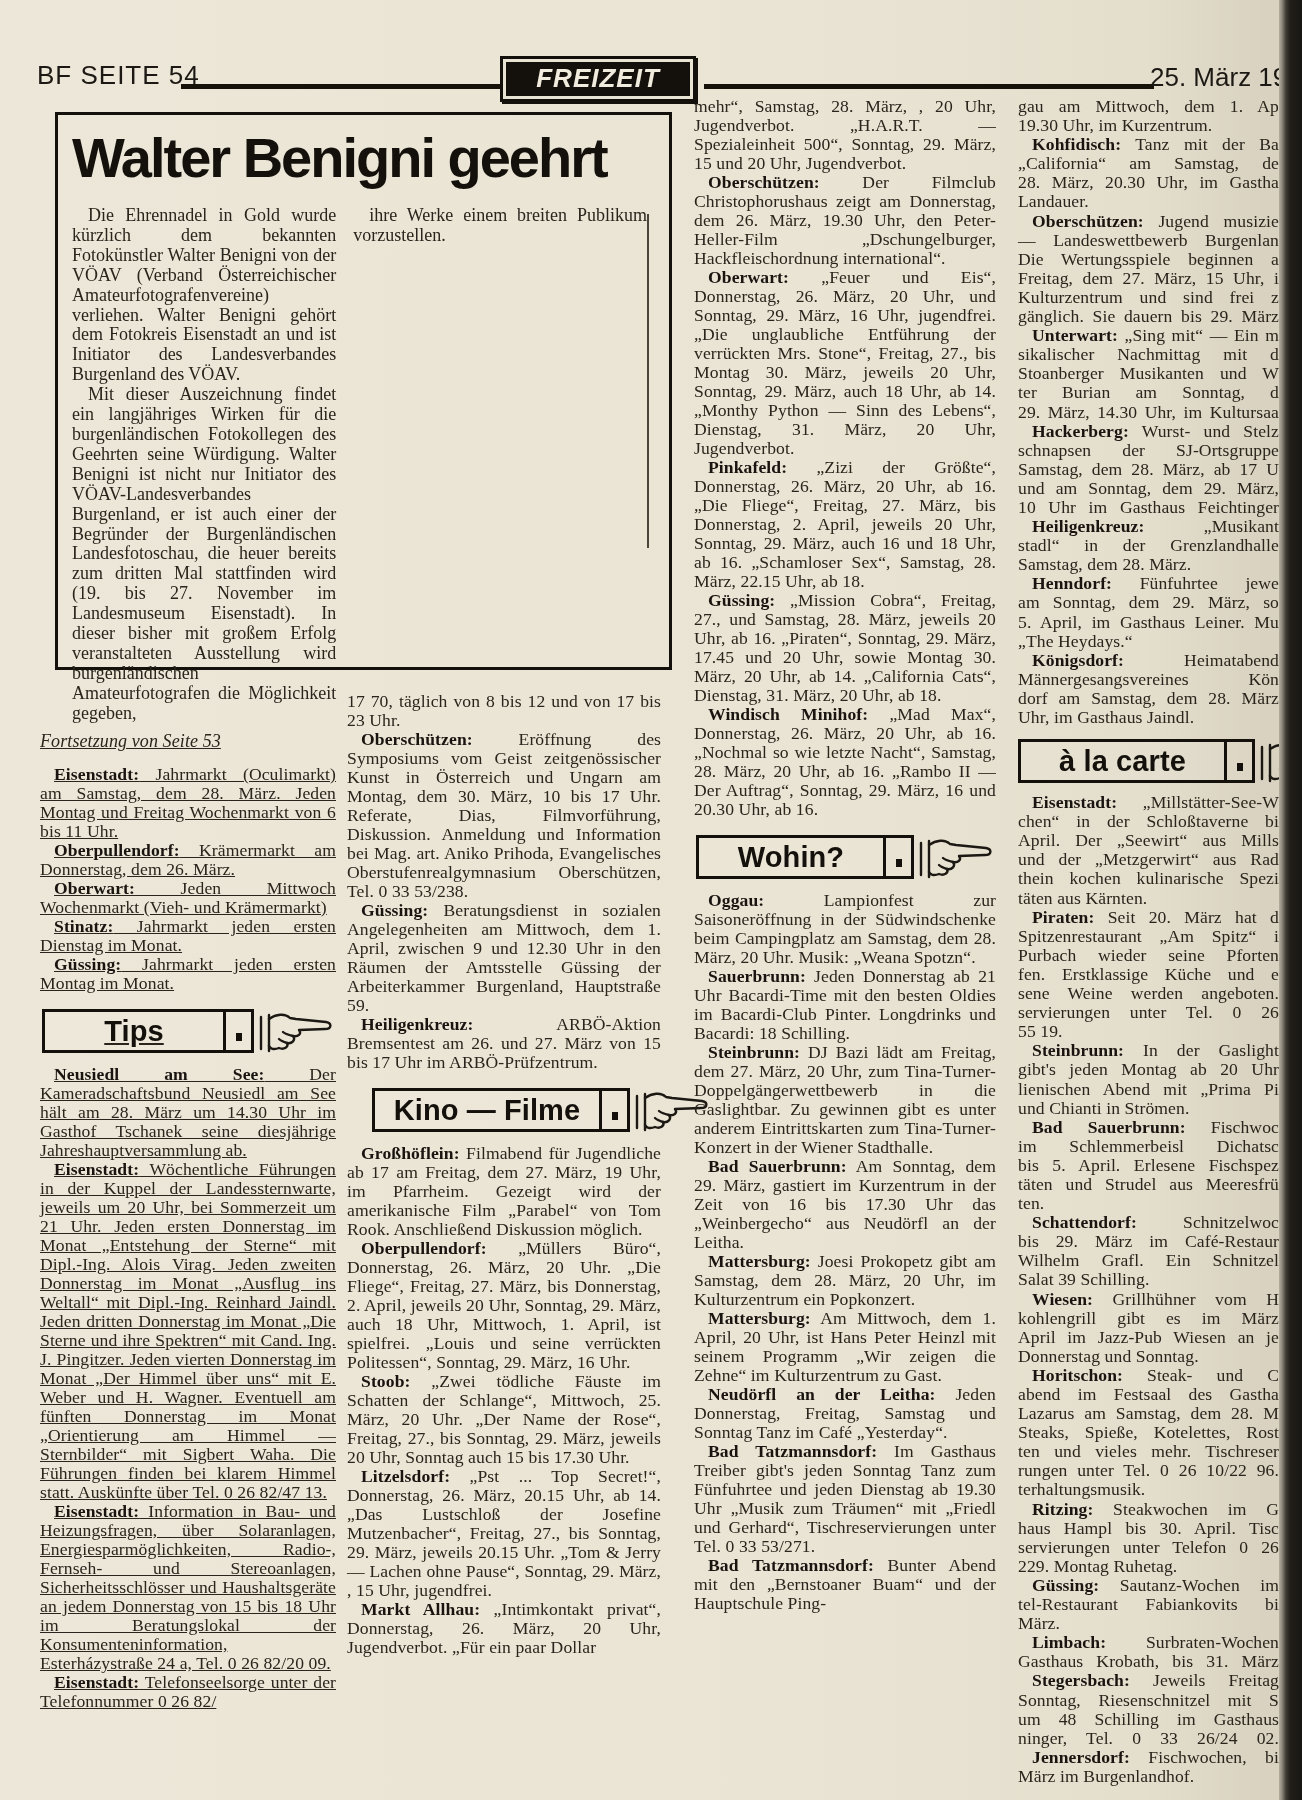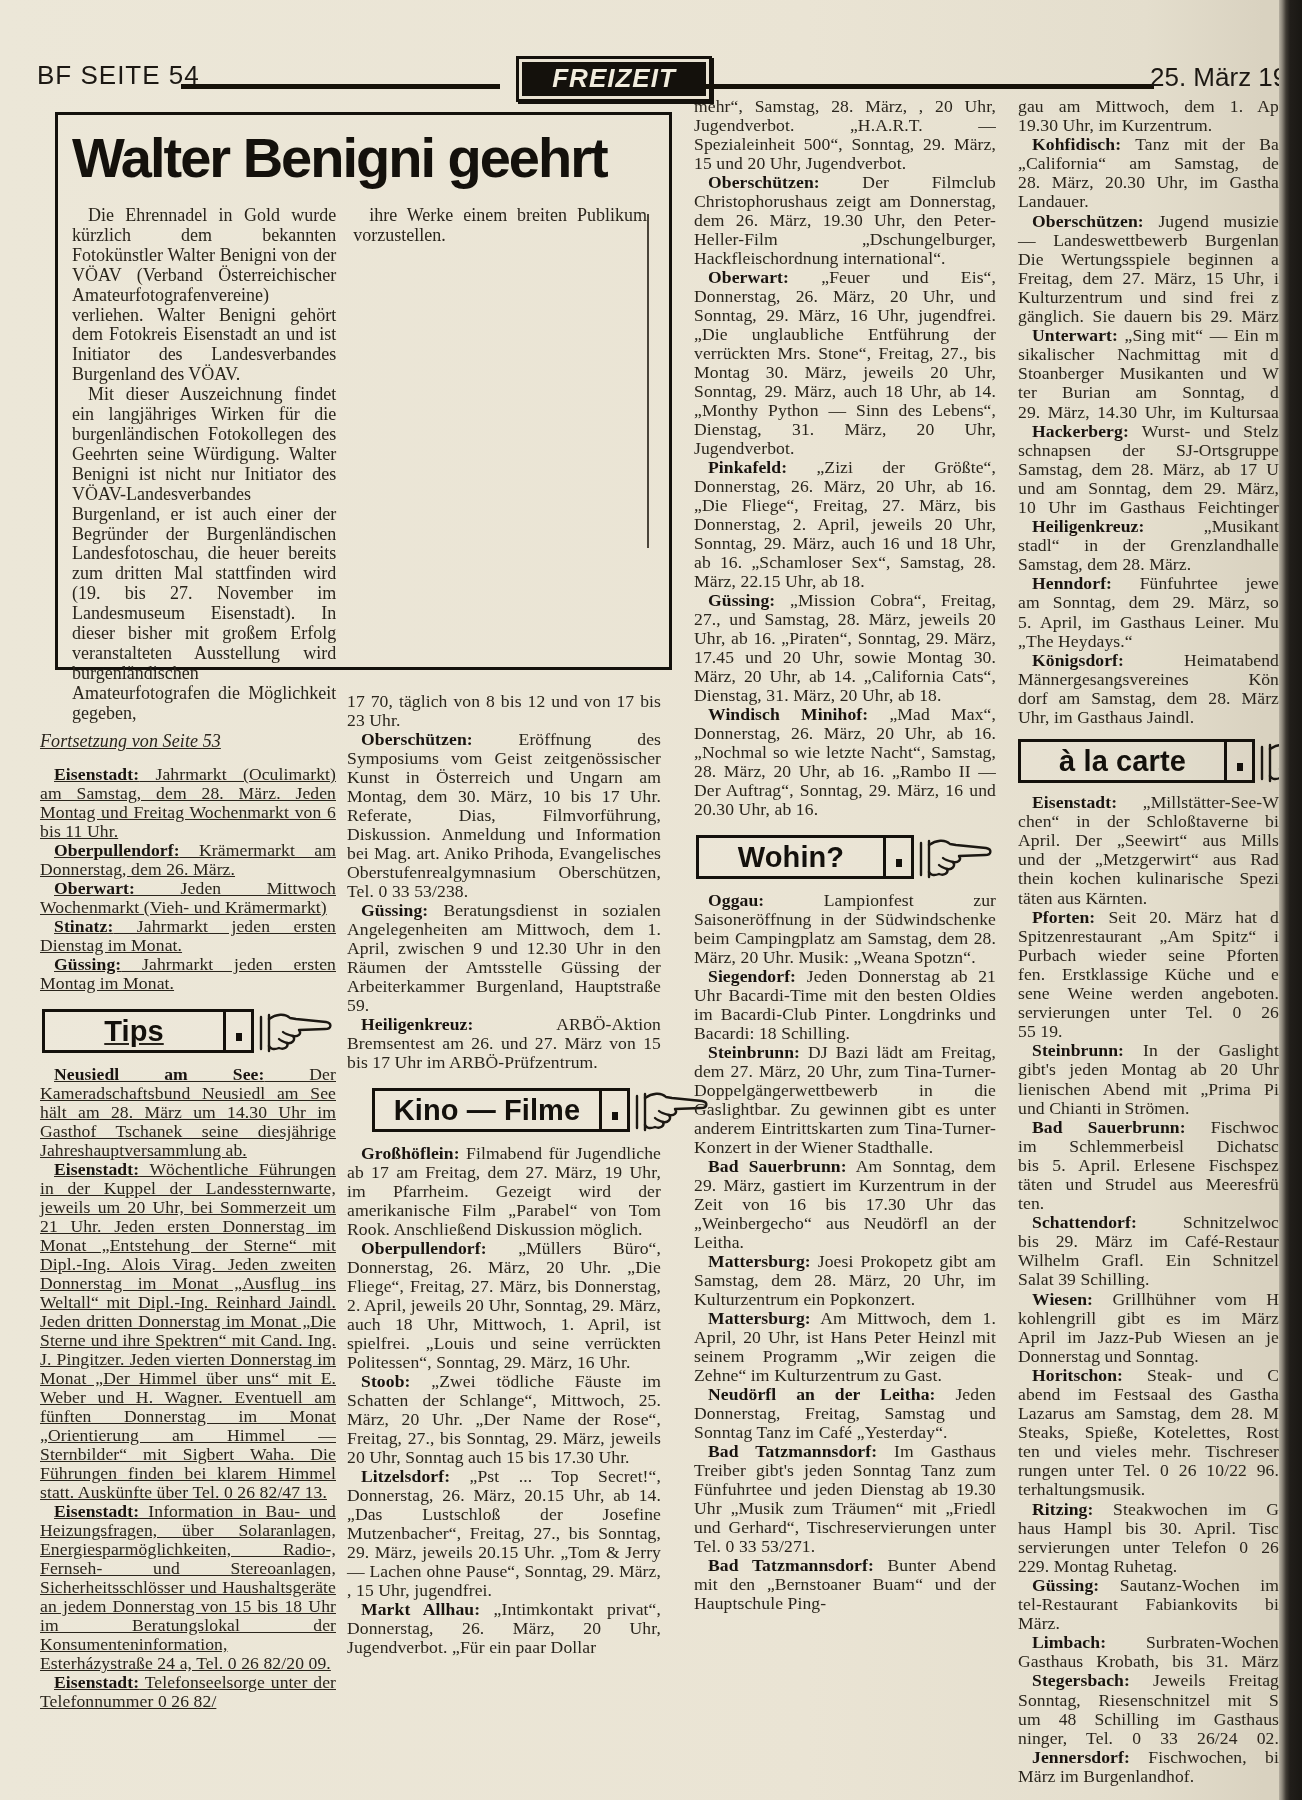--- a/index.html
+++ b/index.html
@@ -4,21 +4,21 @@
 <style>
   html,body{margin:0;padding:0;background:#c8c2b2;}
   .page{position:relative;width:1302px;height:1800px;overflow:hidden;
     background:linear-gradient(90deg,#ece7d8 0,#eae4d4 62%,#e4decd 88%,#d9d2c0 97%);
     font-family:"Liberation Serif",serif;color:#2a251c;}
   
   .mast-left{position:absolute;left:37px;top:60px;font:26px "Liberation Sans",sans-serif;letter-spacing:1px;color:#1c1813;}
   .rule{position:absolute;top:84px;height:5px;background:#161209;}
   .rule-left{left:181px;width:319px;}
   .rule-right{left:704px;width:450px;}
-  .fz-outer{position:absolute;left:516px;top:56px;width:196px;height:46px;border:3px solid #14110c;background:#e9e3d3;padding:3px;box-sizing:border-box;box-shadow:2px 2px 0 #14110c;}
+  .fz-outer{position:absolute;left:500px;top:56px;width:196px;height:46px;border:3px solid #14110c;background:#e9e3d3;padding:3px;box-sizing:border-box;box-shadow:2px 2px 0 #14110c;}
   .fz-inner{width:100%;height:100%;background:#14110c;color:#f1ecdd;font:italic bold 26px/33px "Liberation Sans",sans-serif;text-align:center;letter-spacing:1px;}
   .mast-date{position:absolute;left:1150px;top:62px;width:131px;height:34px;overflow:hidden;white-space:nowrap;font:26px "Liberation Sans",sans-serif;color:#1c1813;}
   
   .article{position:absolute;left:55px;top:112px;width:617px;height:558px;border:3px solid #14110c;padding:8px 20px 10px 14px;box-sizing:border-box;}
   .headline{margin:2px 0 16px 0;font-family:"Liberation Sans",sans-serif;font-weight:bold;font-size:56px;letter-spacing:-2px;color:#14110c;white-space:nowrap;}
   .art-cols{display:flex;gap:17px;}
   .art-left{width:268px;}
   .art-right{width:300px;display:flex;flex-direction:row;}
   .art-col{font-size:18px;line-height:19.9px;text-align:justify;}
   .apara{margin:0;text-indent:16px;}
@@ -170,21 +170,21 @@
           <path d="M4 7v32"></path>
             <path d="M12 5v36"></path>
           <path d="M12 9c7-5 16-6 21-1l6 1 30 3c6 1 6 7-1 7l-26 1c3 4-1 7-6 6 3 4-1 8-6 7 2 4-3 7-8 5-5 2-9 1-10-2"></path>
           <path d="M36 26c-4-1-8-2-10-4"></path>
             <path d="M30 33c-3-1-6-2-8-4"></path>
         </g>
       </svg>
     </div>
     <div>
         <p class="entry"><b>Oggau:</b> Lampionfest zur Saisoneröffnung in der Südwindschenke beim Campingplatz am Samstag, dem 28. März, 20 Uhr. Musik: „Weana Spotzn“.</p>
-        <p class="entry"><b>Siegendorf:</b> Jeden Donnerstag ab 21 Uhr Bacardi-Time mit den besten Oldies im Bacardi-Club Pinter. Longdrinks und Bacardi: 18 Schilling.</p>
+        <p class="entry"><b>Sauerbrunn:</b> Jeden Donnerstag ab 21 Uhr Bacardi-Time mit den besten Oldies im Bacardi-Club Pinter. Longdrinks und Bacardi: 18 Schilling.</p>
         <p class="entry"><b>Steinbrunn:</b> DJ Bazi lädt am Freitag, dem 27. März, 20 Uhr, zum Tina-Turner-Doppelgängerwettbewerb in die Gaslightbar. Zu gewinnen gibt es unter anderem Eintrittskarten zum Tina-Turner-Konzert in der Wiener Stadthalle.</p>
         <p class="entry"><b>Bad Sauerbrunn:</b> Am Sonntag, dem 29. März, gastiert im Kurzentrum in der Zeit von 16 bis 17.30 Uhr das „Weinbergecho“ aus Neudörfl an der Leitha.</p>
         <p class="entry"><b>Mattersburg:</b> Joesi Prokopetz gibt am Samstag, dem 28. März, 20 Uhr, im Kulturzentrum ein Popkonzert.</p>
         <p class="entry"><b>Mattersburg:</b> Am Mittwoch, dem 1. April, 20 Uhr, ist Hans Peter Heinzl mit seinem Programm „Wir zeigen die Zehne“ im Kulturzentrum zu Gast.</p>
         <p class="entry"><b>Neudörfl an der Leitha:</b> Jeden Donnerstag, Freitag, Samstag und Sonntag Tanz im Café „Yesterday“.</p>
         <p class="entry"><b>Bad Tatzmannsdorf:</b> Im Gasthaus Treiber gibt's jeden Sonntag Tanz zum Fünfuhrtee und jeden Dienstag ab 19.30 Uhr „Musik zum Träumen“ mit „Friedl und Gerhard“, Tischreservierungen unter Tel. 0 33 53/271.</p>
         <p class="entry"><b>Bad Tatzmannsdorf:</b> Bunter Abend mit den „Bernstoaner Buam“ und der Hauptschule Ping-</p>
       </div>
   </div>
 
@@ -239,21 +239,21 @@
         </g>
       </svg>
     </div>
     <div>
         <div class="ln ind"><b>Eisenstadt:</b><span> „Millstätter-See-W</span></div>
         <div class="ln"><span>chen“ in der Schloßtaverne bi</span></div>
         <div class="ln"><span>April. Der „Seewirt“ aus Mills</span></div>
         <div class="ln"><span>und der „Metzgerwirt“ aus Rad</span></div>
         <div class="ln"><span>thein kochen kulinarische Spezi</span></div>
         <div class="ln end"><span>täten aus Kärnten.</span></div>
-        <div class="ln ind"><b>Pforten:</b><span> Seit 20. März hat d</span></div>
+        <div class="ln ind"><b>Piraten:</b><span> Seit 20. März hat d</span></div>
         <div class="ln"><span>Spitzenrestaurant „Am Spitz“ i</span></div>
         <div class="ln"><span>Purbach wieder seine Pforten</span></div>
         <div class="ln"><span>fen. Erstklassige Küche und e</span></div>
         <div class="ln"><span>sene Weine werden angeboten.</span></div>
         <div class="ln"><span>servierungen unter Tel. 0 26</span></div>
         <div class="ln end"><span>55 19.</span></div>
         <div class="ln ind"><b>Steinbrunn:</b><span> In der Gaslight</span></div>
         <div class="ln"><span>gibt's jeden Montag ab 20 Uhr</span></div>
         <div class="ln"><span>lienischen Abend mit „Prima Pi</span></div>
         <div class="ln end"><span>und Chianti in Strömen.</span></div>

